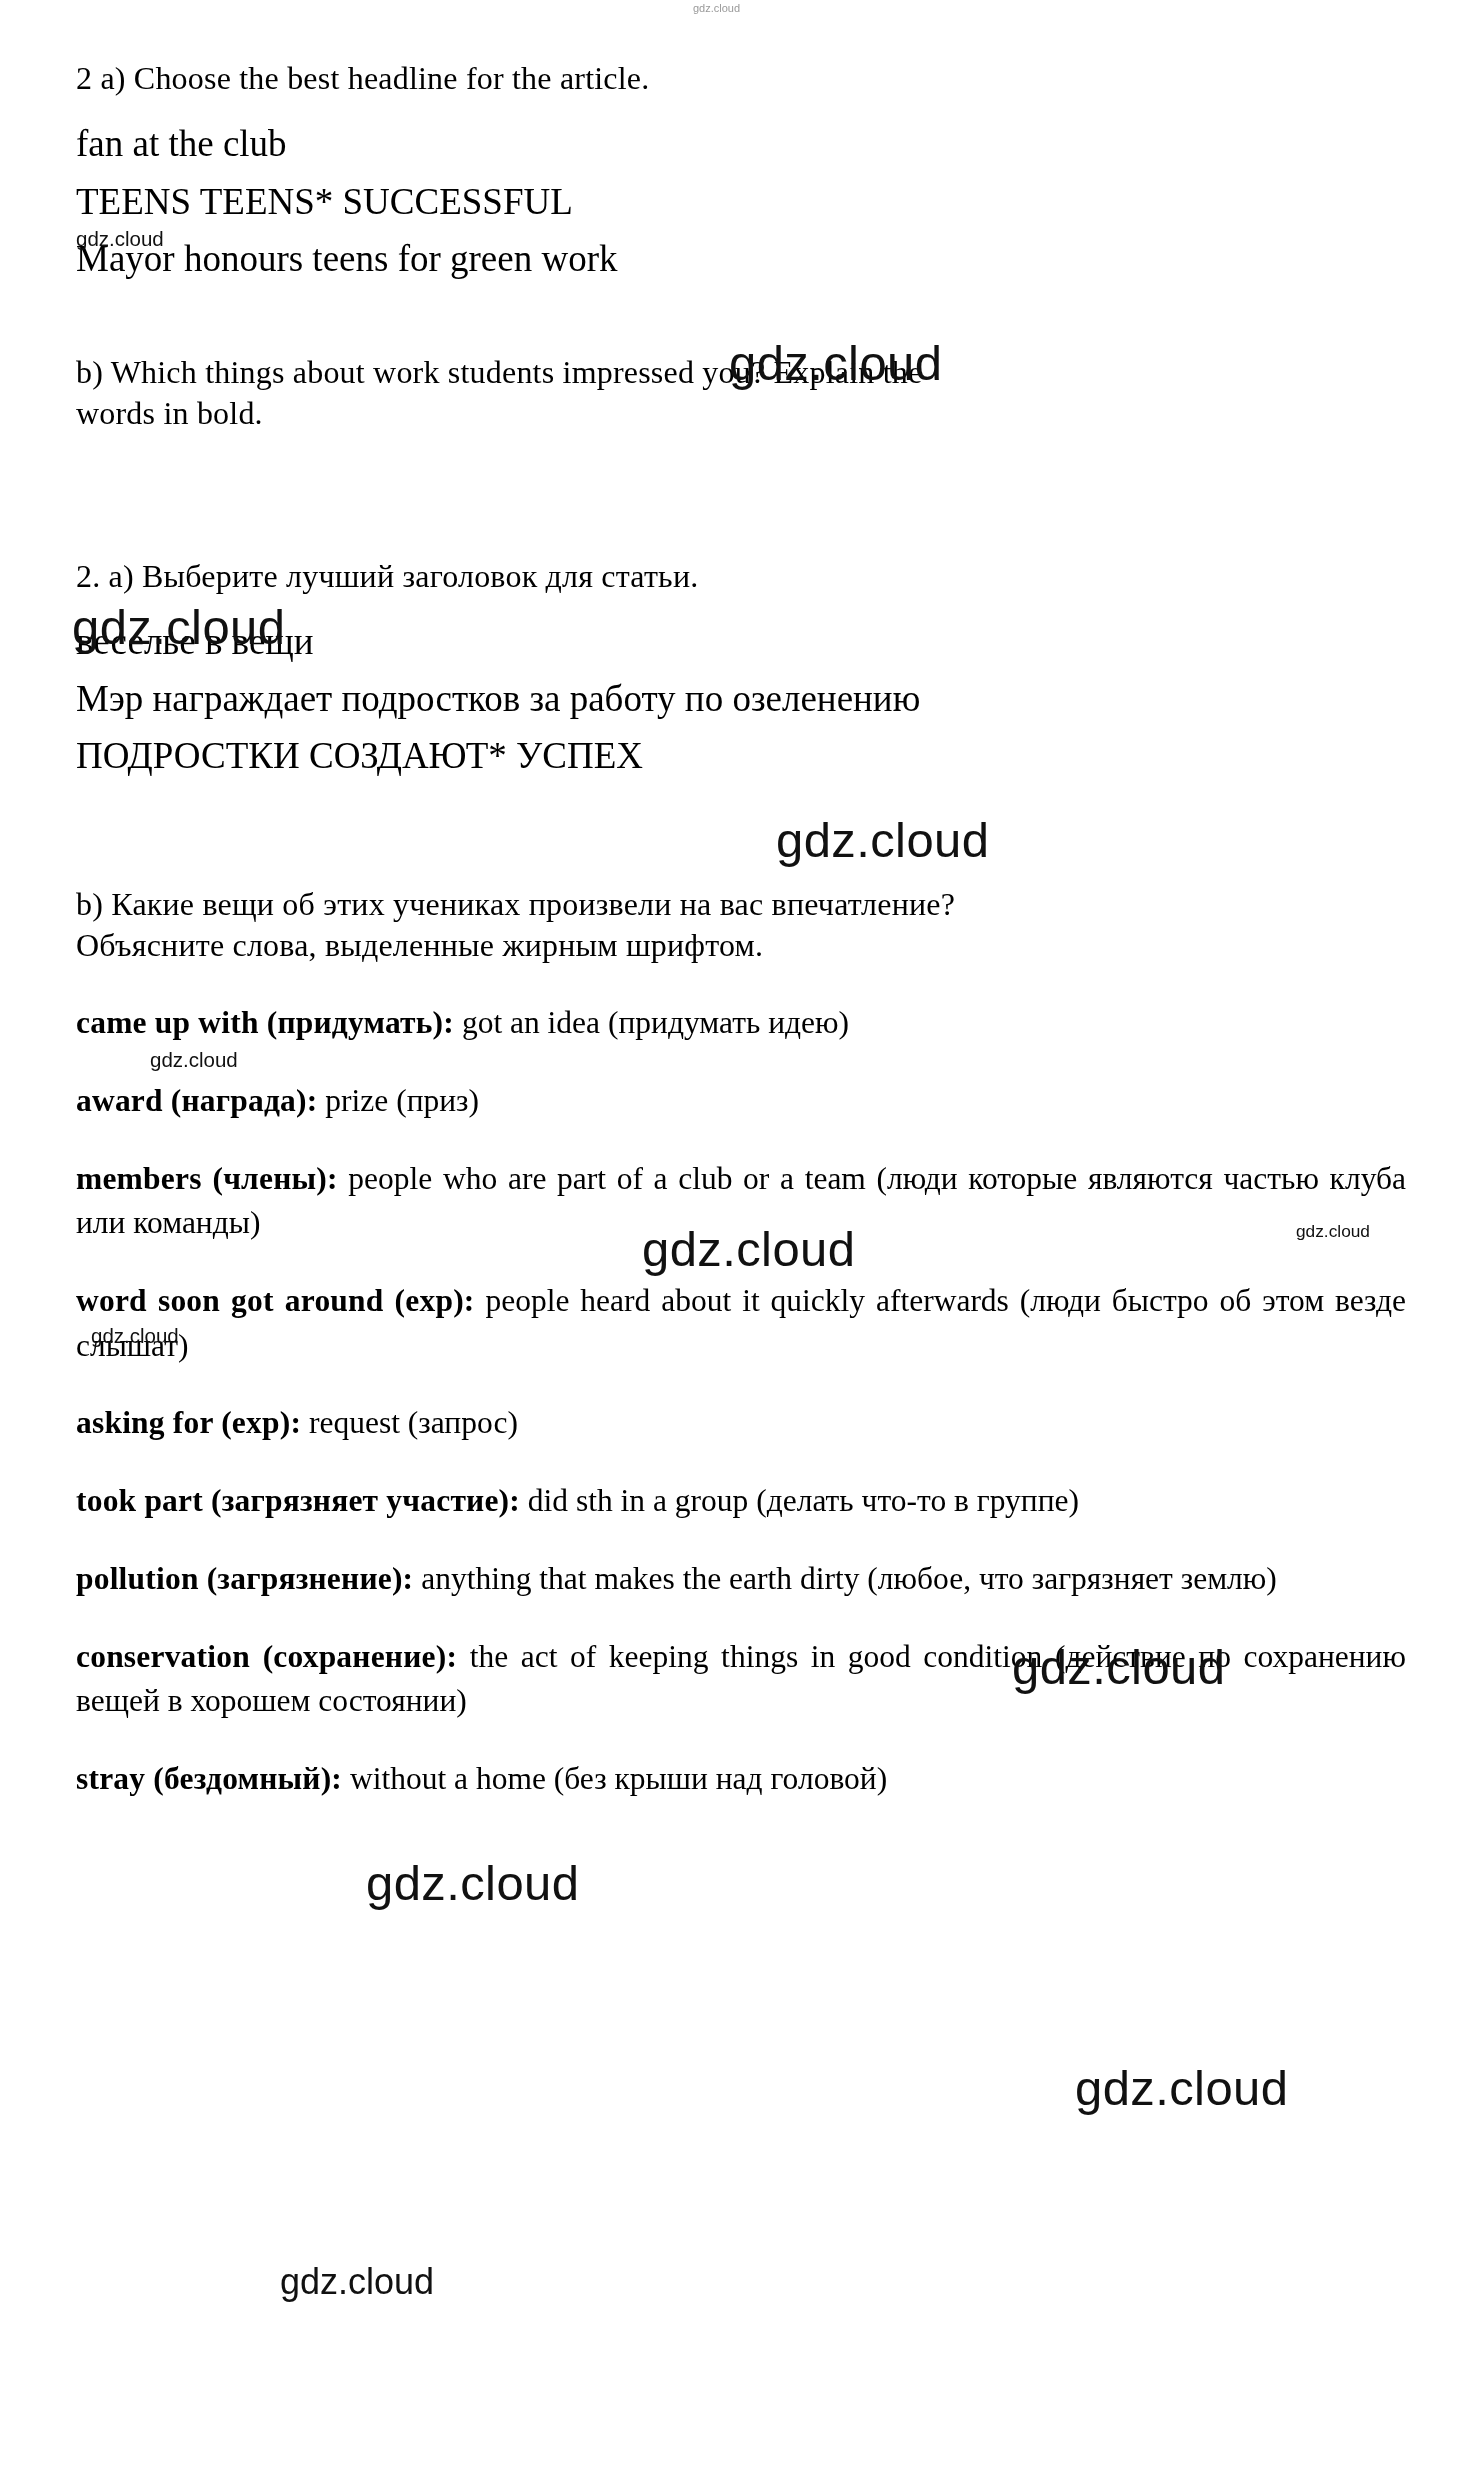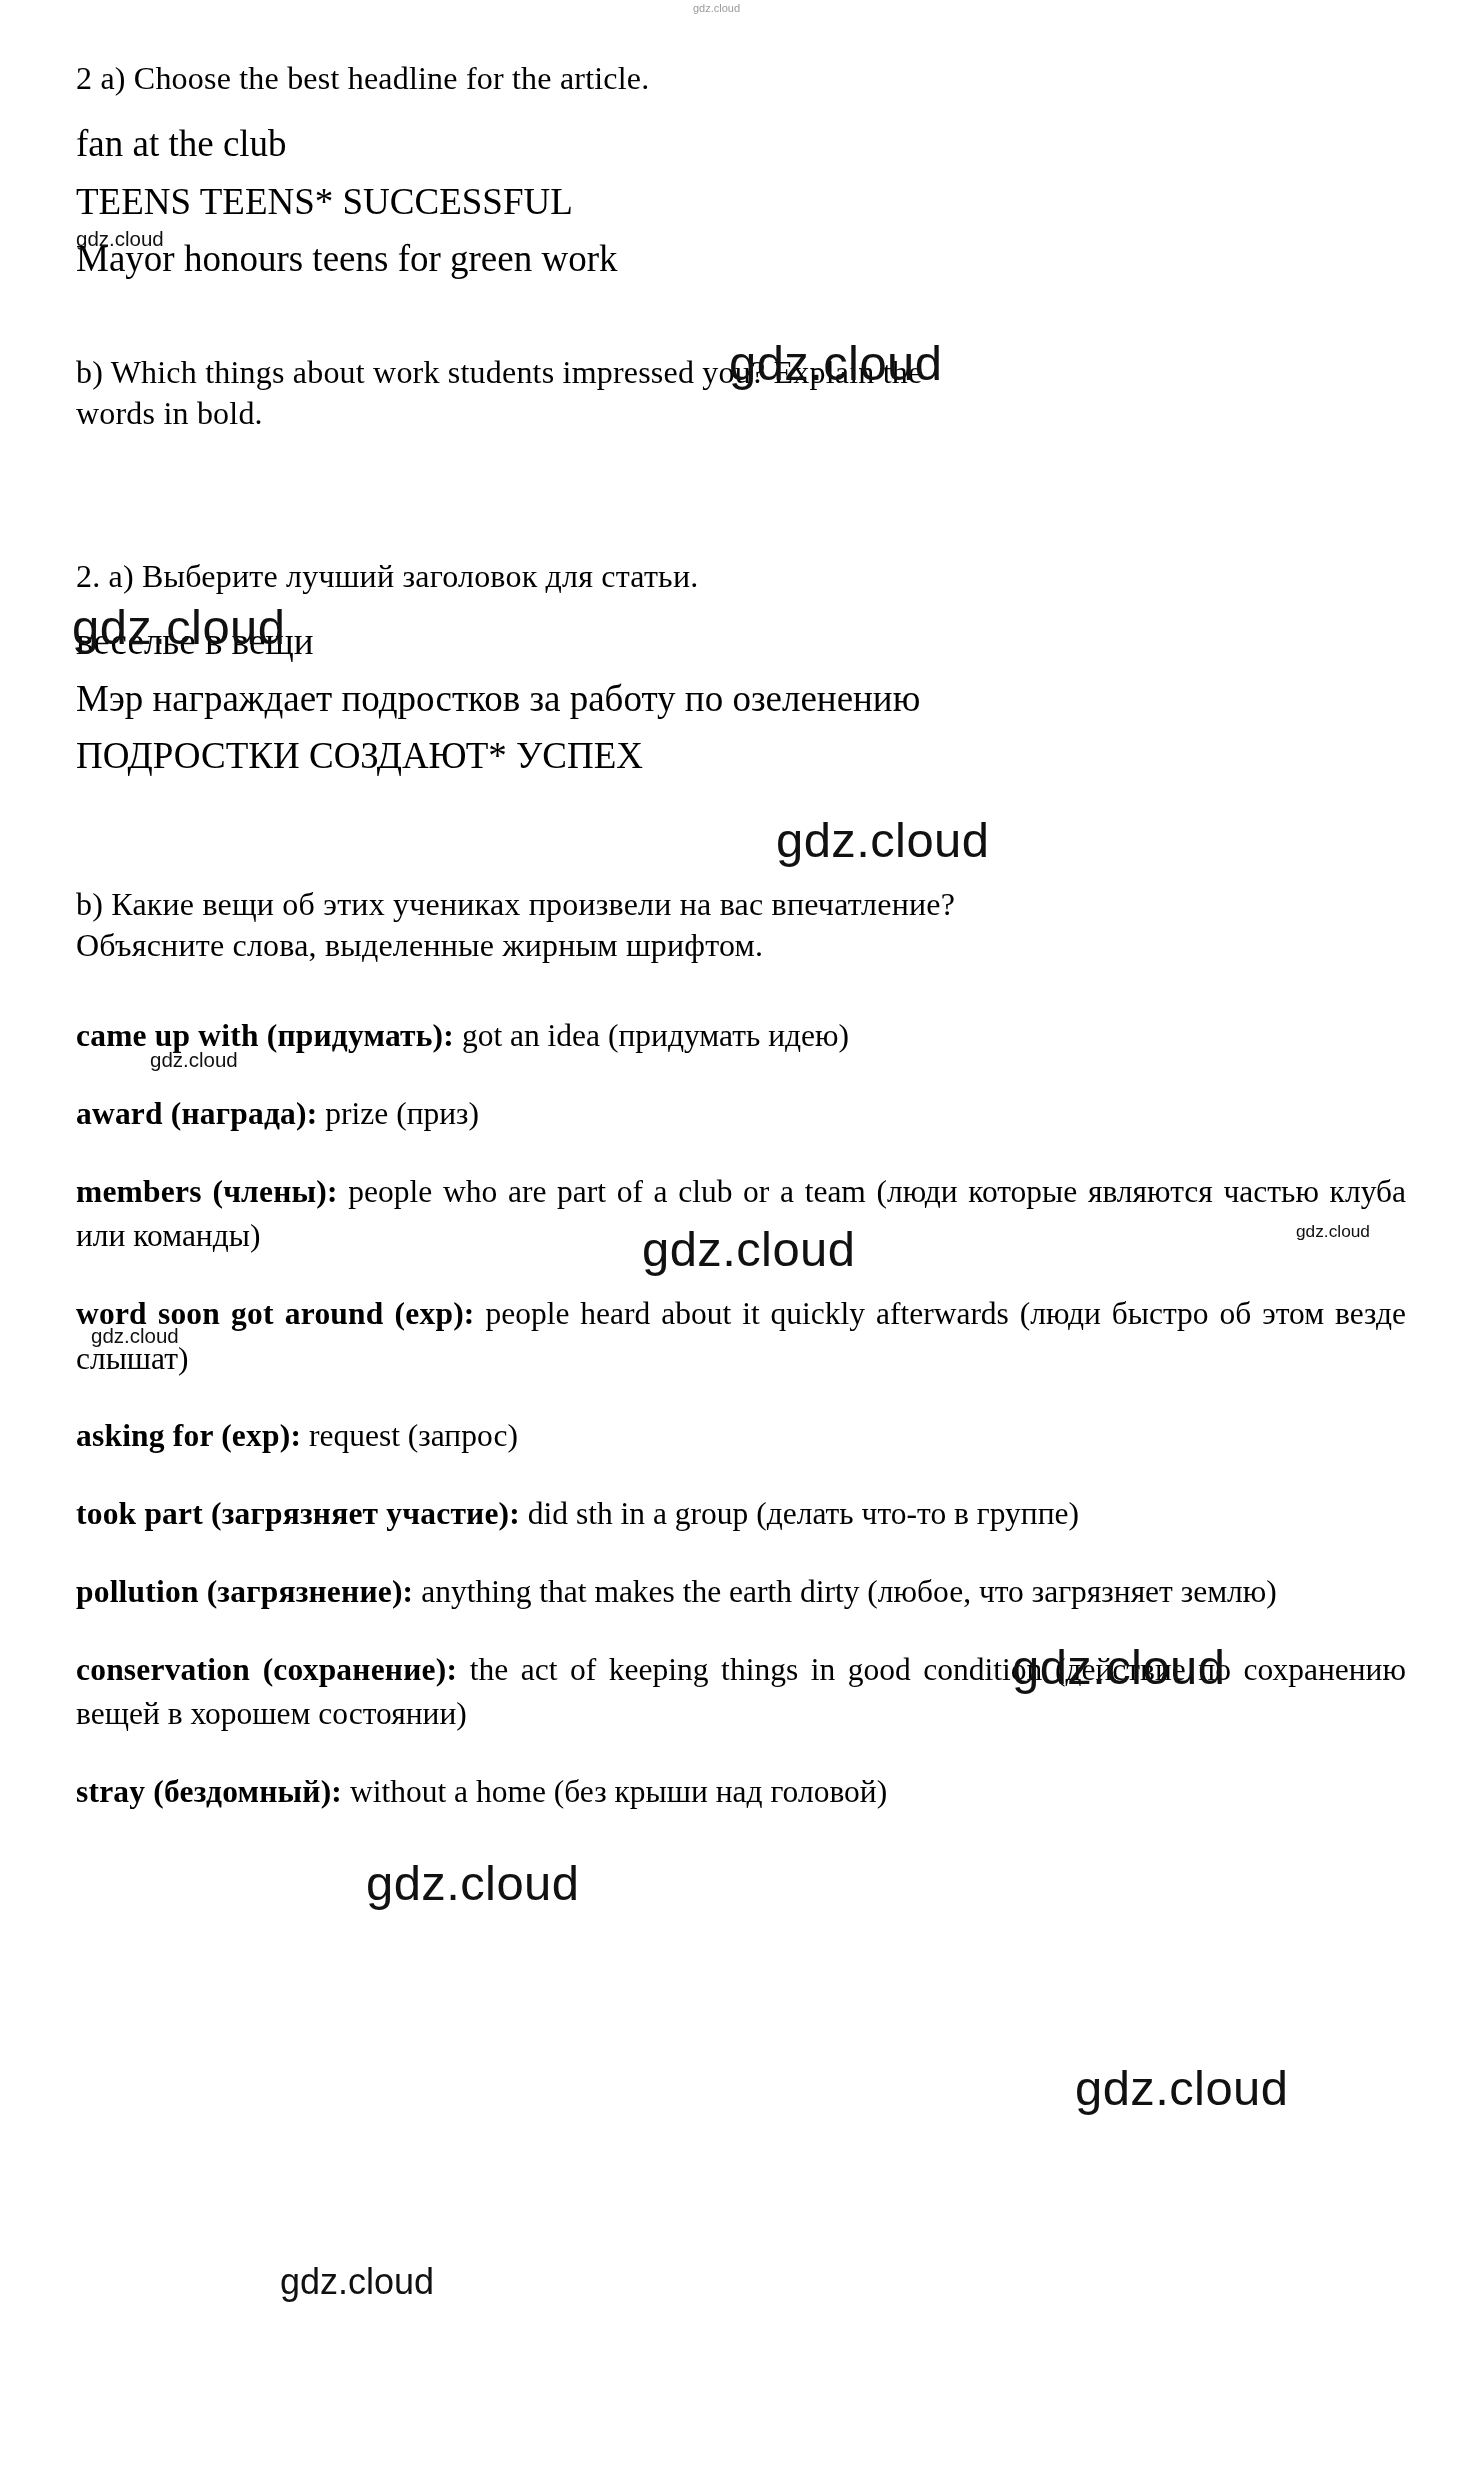--- a/index.html
+++ b/index.html
@@ -49,21 +49,21 @@
   }
   .opt-list {
     margin: 0 0 31.5px 0;
   }
   .gap-sm { height: 27px; }
   .gap-md { height: 61px; }
   .gap-lg { height: 87px; }
 
   
   .defs {
-    margin-top: 48px;
+    margin-top: 35px;
   }
   .def {
     font-family: "Liberation Serif", serif;
     font-size: 31.5px;
     line-height: 1.42;
     margin: 0 0 33px 0;
     text-align: justify;
     text-justify: inter-word;
   }
   .def .term {

